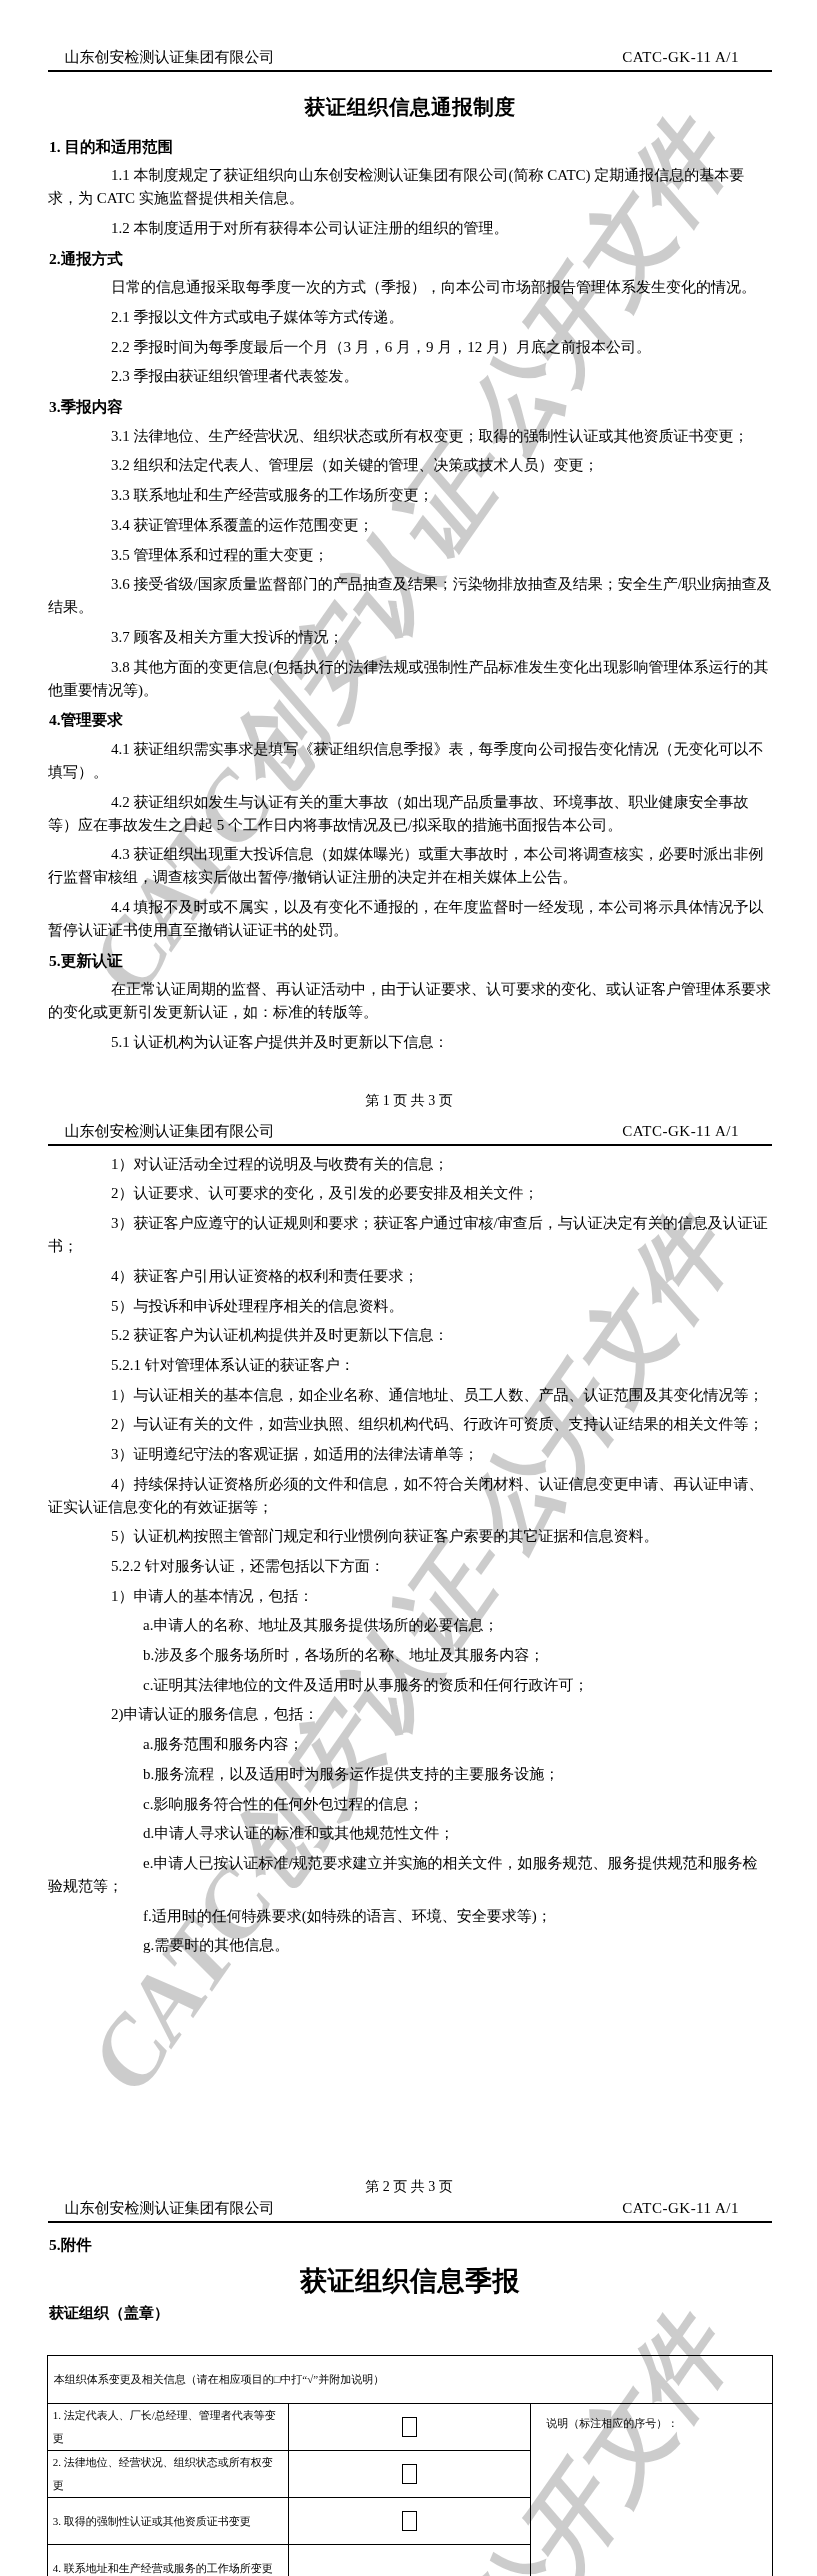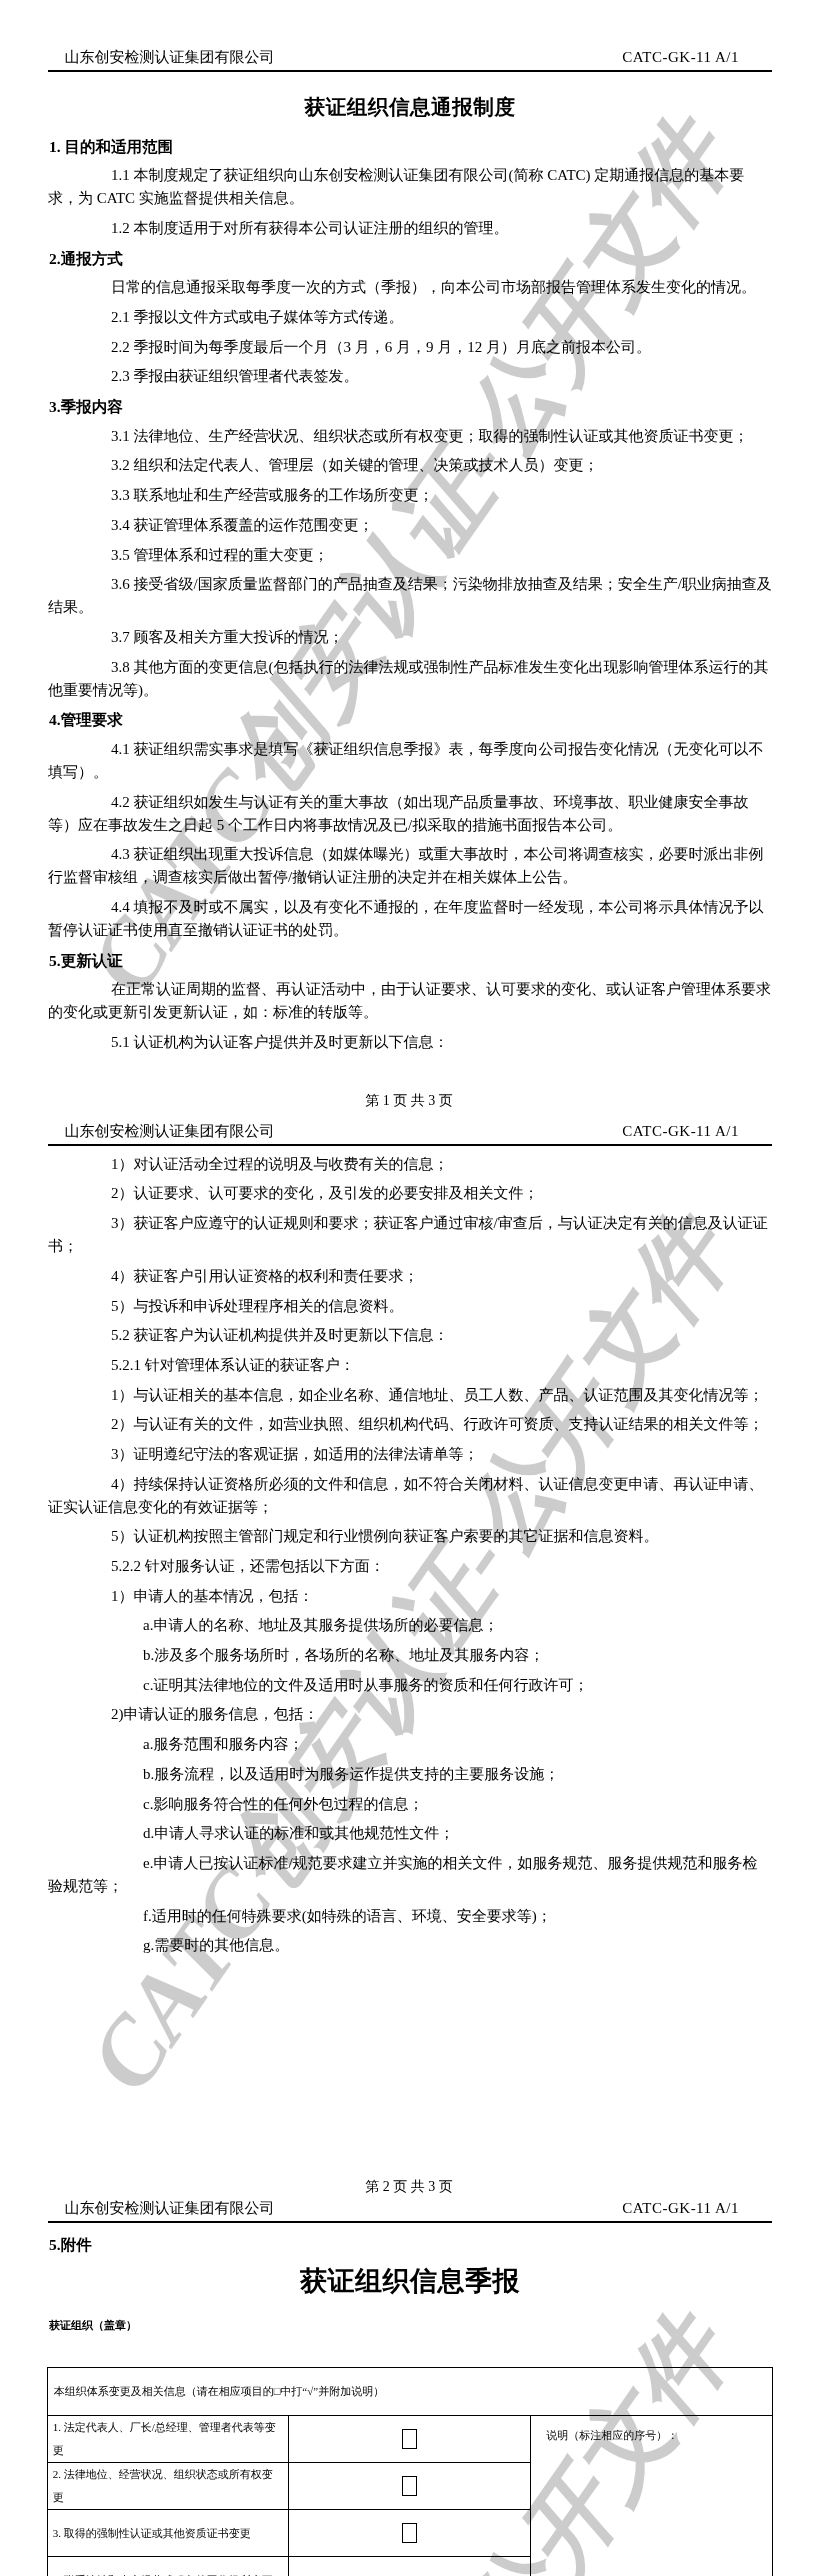--- a/index.html
+++ b/index.html
@@ -27,21 +27,21 @@
   .para.sub{text-indent:95px;}
   .hd{font-size:15.5px;font-weight:bold;line-height:23px;margin:4.1px 0 6.7px;text-indent:1px;}
 
   .page-footer{position:absolute;left:0;right:0;text-align:center;font-size:14px;line-height:14.4px;z-index:1;}
   #page1 .page-footer{bottom:9px;}
   #page2 .page-footer{bottom:0px;}
 
   
   .attachment-heading{font-size:15.5px;font-weight:bold;margin:10px 0 0 1px;line-height:23px;}
   .report-title{text-align:center;font-size:27px;font-weight:bold;margin:11.3px 0 0;letter-spacing:0.5px;line-height:28px;}
-  .stamp-line{font-size:11px;font-weight:bold;margin:19px 0 0 1px;line-height:23px;}
+  .stamp-line{font-size:15px;font-weight:bold;margin:7px 0 0 1px;line-height:23px;}
 
   table.report{border-collapse:collapse;width:726px;margin:30px 0 0 -1.5px;table-layout:fixed;}
   table.report td{border:1.5px solid #000;font-size:11px;}
   td.table-head{height:47px;vertical-align:middle;padding:0 5.2px 0 6.2px;font-weight:normal;}
   td.item{width:354px;padding:0 6.2px 0 5.2px;height:46px;vertical-align:middle;line-height:23px;}
   td.check{width:46px;text-align:center;vertical-align:middle;}
   td.explain{width:326px;vertical-align:top;padding:12.4px 5.2px 0 15.5px;}
   .checkbox{display:inline-block;width:12.4px;height:18.5px;border:1.5px solid #000;vertical-align:middle;}
 </style>
 </head>

